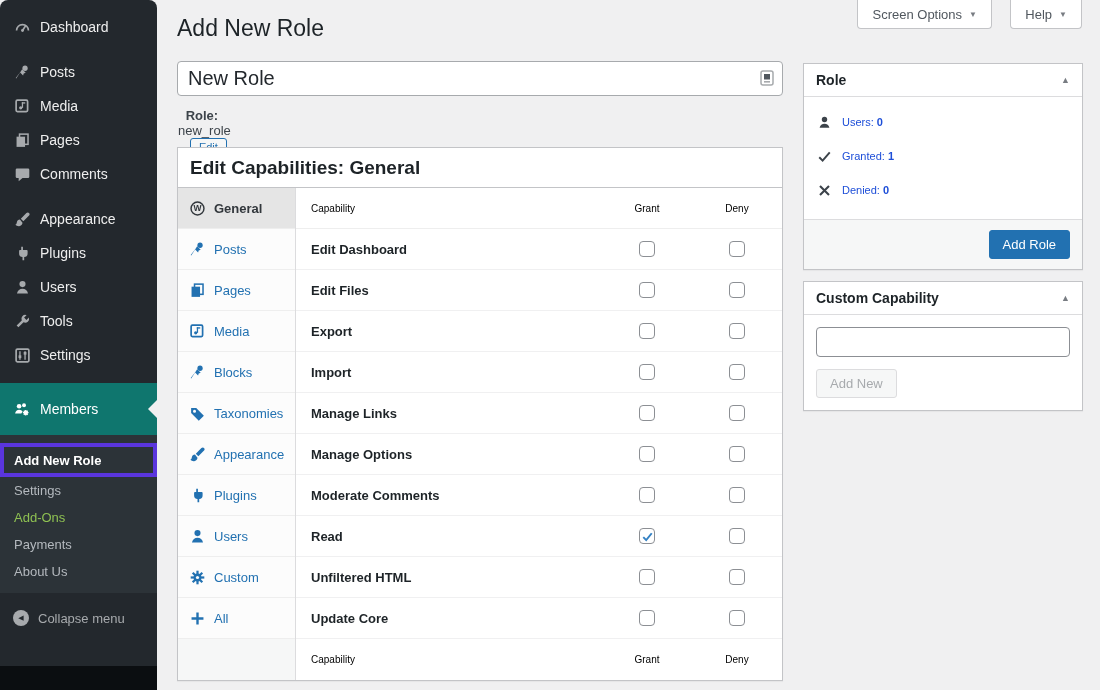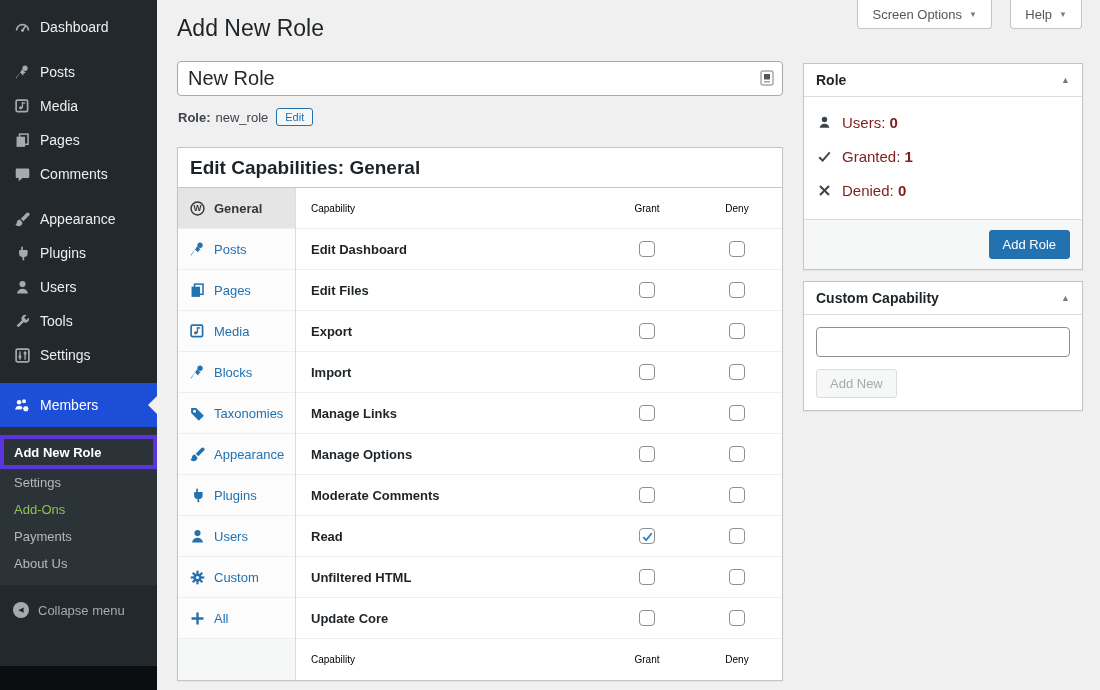--- a/index.html
+++ b/index.html
@@ -2,30 +2,30 @@
 <html><head>
 <meta charset="utf-8">
 <style>
   * { margin:0; padding:0; box-sizing:border-box; }
   html,body { background:#f0f0f1; }
   .screen {
     position:relative; width:1100px; height:690px; overflow:hidden;
     background:#f0f0f1; font-family:"Liberation Sans", sans-serif; color:#1d2327;
   }
   
-  .sidebar { position:absolute; left:0; top:0; width:157px; height:690px; background:#23282d; }
+  .sidebar { position:absolute; left:0; top:0; width:157px; height:690px; background:#23282d;border-radius:8px; }
   .menu { padding-top:10px; }
   .menu-item {
     position:relative; display:flex; align-items:center; gap:9px;
     height:34px; padding-left:13px; color:#eeeeee; font-size:14px; cursor:pointer;
   }
   .menu-item .mi-icon { width:18px; height:18px; color:#a7aaad; display:flex; align-items:center; justify-content:center; flex:none; }
   .menu-item .mi-icon svg { width:17px; height:17px; }
   .gap-top { margin-top:11px; }
-  .menu-item.active { background:#1d4ed8; color:#fff; height:44px; }
+  .menu-item.active { background:#0f766e; color:#fff; height:52px; }
   .menu-item.active .mi-icon { color:#fff; }
   .menu-item.active::after {
     content:""; position:absolute; right:0; top:50%; margin-top:-9px;
     border-top:9px solid transparent; border-bottom:9px solid transparent;
     border-right:9px solid #f0f0f1;
   }
   .submenu { background:#2c3338; padding:8px 0 8px; }
   .submenu-item { display:flex; align-items:center; height:27px; padding-left:14px; font-size:13px; color:#b4b9be; cursor:pointer; }
   .submenu-item.green { color:#8ec152; }
   .submenu-item.current {
@@ -50,21 +50,21 @@
   .page-title { position:absolute; left:177px; top:15px; font-size:23px; font-weight:normal; color:#1d2327; }
 
   
   .name-wrap { position:absolute; left:177px; top:61px; width:606px; height:28px; }
   .name-input {
     width:100%; height:35px; border:1px solid #a7aaad; border-radius:4px; background:#fff;
     font-family:"Liberation Sans", sans-serif; font-size:20px; color:#23282d; padding:0 34px 0 10px;
   }
   .input-ext-icon { position:absolute; right:9px; top:9px; width:14px; height:16px; }
 
-  .slug-row { position:absolute; left:178px; top:108px; display:flex; align-items:center; font-size:13px; color:#3c434a; }
+  .slug-row { position:absolute; left:178px; top:108px; display:flex; align-items:center; font-size:13px; color:#3c434a;flex-direction:column; }
   .slug-label { font-weight:bold; margin-right:5px; }
   .btn-edit {
     margin-left:8px; background:#f6f7f7; border:1px solid #2271b1; color:#2271b1;
     font-family:"Liberation Sans", sans-serif; font-size:11px; padding:2px 8px; border-radius:3px; cursor:pointer;
   }
 
   
   .cap-box { position:absolute; left:177px; top:147px; width:606px; background:#fff; border:1px solid #c3c4c7; box-shadow:0 1px 1px rgba(0,0,0,.04); }
   .cap-title { height:40px; line-height:40px; padding:0 12px; font-size:19px; font-weight:bold; color:#1d2327; border-bottom:1px solid #c3c4c7; }
   .cap-body { display:flex; }
@@ -96,21 +96,21 @@
   
   .postbox { position:absolute; width:280px; background:#fff; border:1px solid #c3c4c7; box-shadow:0 1px 1px rgba(0,0,0,.04); }
   .role-box { left:803px; top:63px; }
   .cc-box { left:803px; top:281px; }
   .pbox-header {
     display:flex; justify-content:space-between; align-items:center; height:33px; padding:0 12px;
     font-size:14px; font-weight:bold; color:#1d2327; border-bottom:1px solid #dcdcde; cursor:pointer;
   }
   .toggle { color:#787c82; font-size:9px; }
   .role-stats { padding:8px 12px 12px; }
-  .stat { display:flex; align-items:center; gap:9px; height:34px; font-size:15px; color:#7f1d1d; }
+  .stat { display:flex; align-items:center; gap:9px; height:34px; font-size:11px; color:#1d4ed8; }
   .stat-icon { width:17px; height:17px; color:#3c434a; display:flex; align-items:center; justify-content:center; }
   .stat-icon svg { width:15px; height:15px; }
   .stat b { font-weight:bold; }
   .pbox-footer { border-top:1px solid #dcdcde; background:#f6f7f7; padding:10px 12px; display:flex; justify-content:flex-end; }
   .btn-primary {
     background:#2271b1; border:1px solid #2271b1; color:#fff; font-family:"Liberation Sans", sans-serif;
     font-size:13px; padding:6px 13px; border-radius:3px; cursor:pointer;
   }
   .cc-body { padding:12px; }
   .cc-input {

